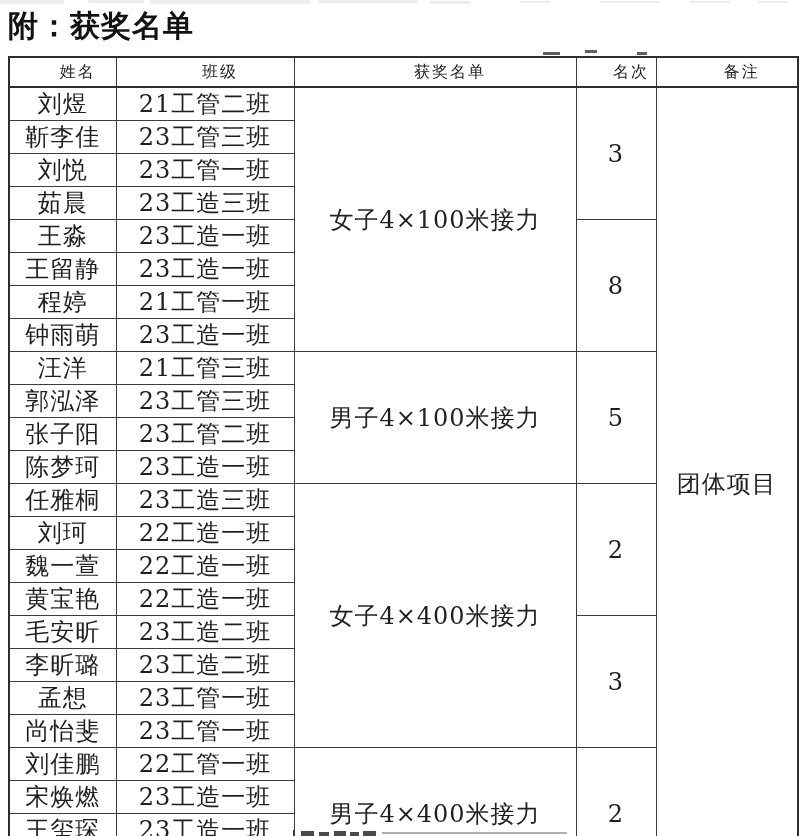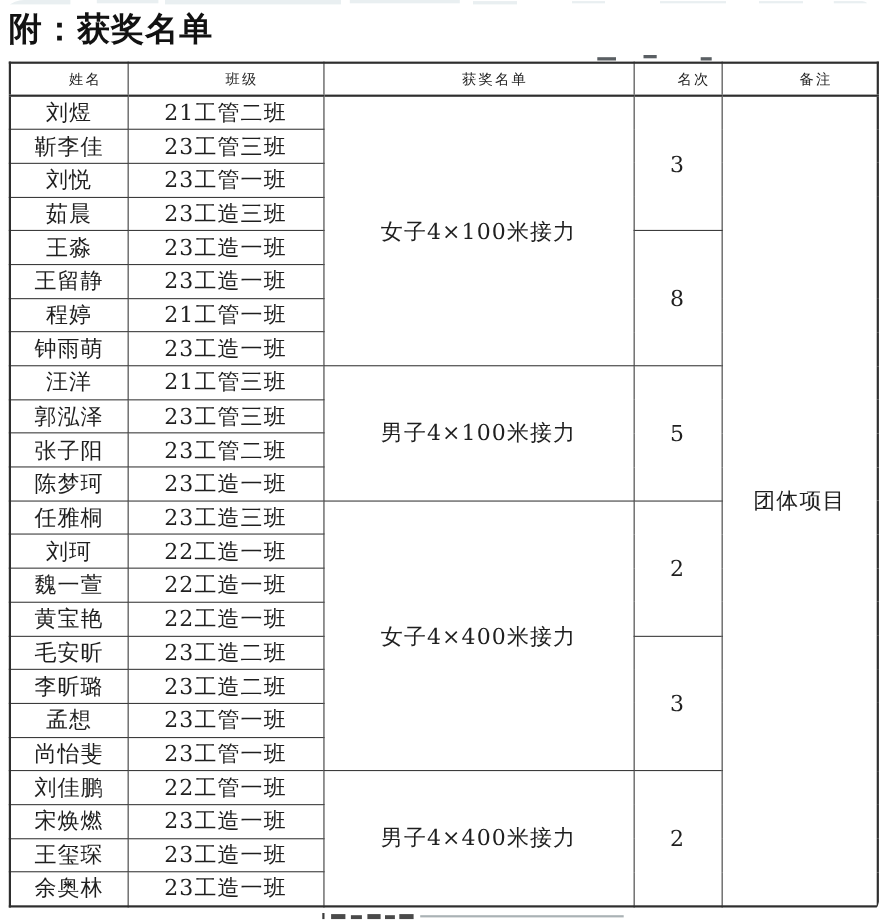--- a/index.html
+++ b/index.html
@@ -5,21 +5,20 @@
   * { box-sizing: border-box; margin: 0; padding: 0; }
   html, body { background: #ffffff; }
   .page {
     position: relative;
     width: 800px;
     height: 836px;
     background: #ffffff;
     overflow: hidden;
     font-family: "DejaVu Serif", "Liberation Serif", serif;
     color: #1f1f1f;
-    border-radius: 22px;
   }
   
   .top-frag { position: absolute; top: 0; left: 0; width: 800px; height: 5px; }
   .top-frag .smudge { position: absolute; background: #e9eff1; }
   
   .title {
     position: absolute;
     left: 8px;
     top: 6px;
     font-size: 30px;
@@ -44,27 +43,27 @@
     border: 1px solid #3c3c3c;
     text-align: center;
     vertical-align: middle;
     padding: 0;
     font-weight: normal;
     overflow: hidden;
     white-space: nowrap;
   }
   .awards thead th {
     height: 30px;
-    font-size: 13px;
+    font-size: 16px;
     border-bottom: 2px solid #2e2e2e;
     letter-spacing: 2px;
     padding-left: 30px;
   }
   .awards tbody tr { height: 30.7px; }
-  .awards tbody td { font-size: 20px; letter-spacing: 1px; }
+  .awards tbody td { font-size: 24px; letter-spacing: 1px; }
   .c-event { font-size: 21px; margin-left: 24px; }
   .c-rank  { font-size: 21px; letter-spacing: 0; }
   .c-remark { font-size: 21px; letter-spacing: 1px; margin-left: 37px; }
   
   .bottom-frag { position: absolute; top: 830px; left: 0; width: 800px; height: 6px; overflow: hidden; }
   .bottom-frag .vline { position: absolute; left: 293px; top: 0; width: 2px; height: 6px; background: #3c3c3c; }
   .bottom-frag .mark  { position: absolute; background: #4a4a4a; }
   .bottom-frag .streak { position: absolute; background: #aab2b5; }
 </style>
 </head>

